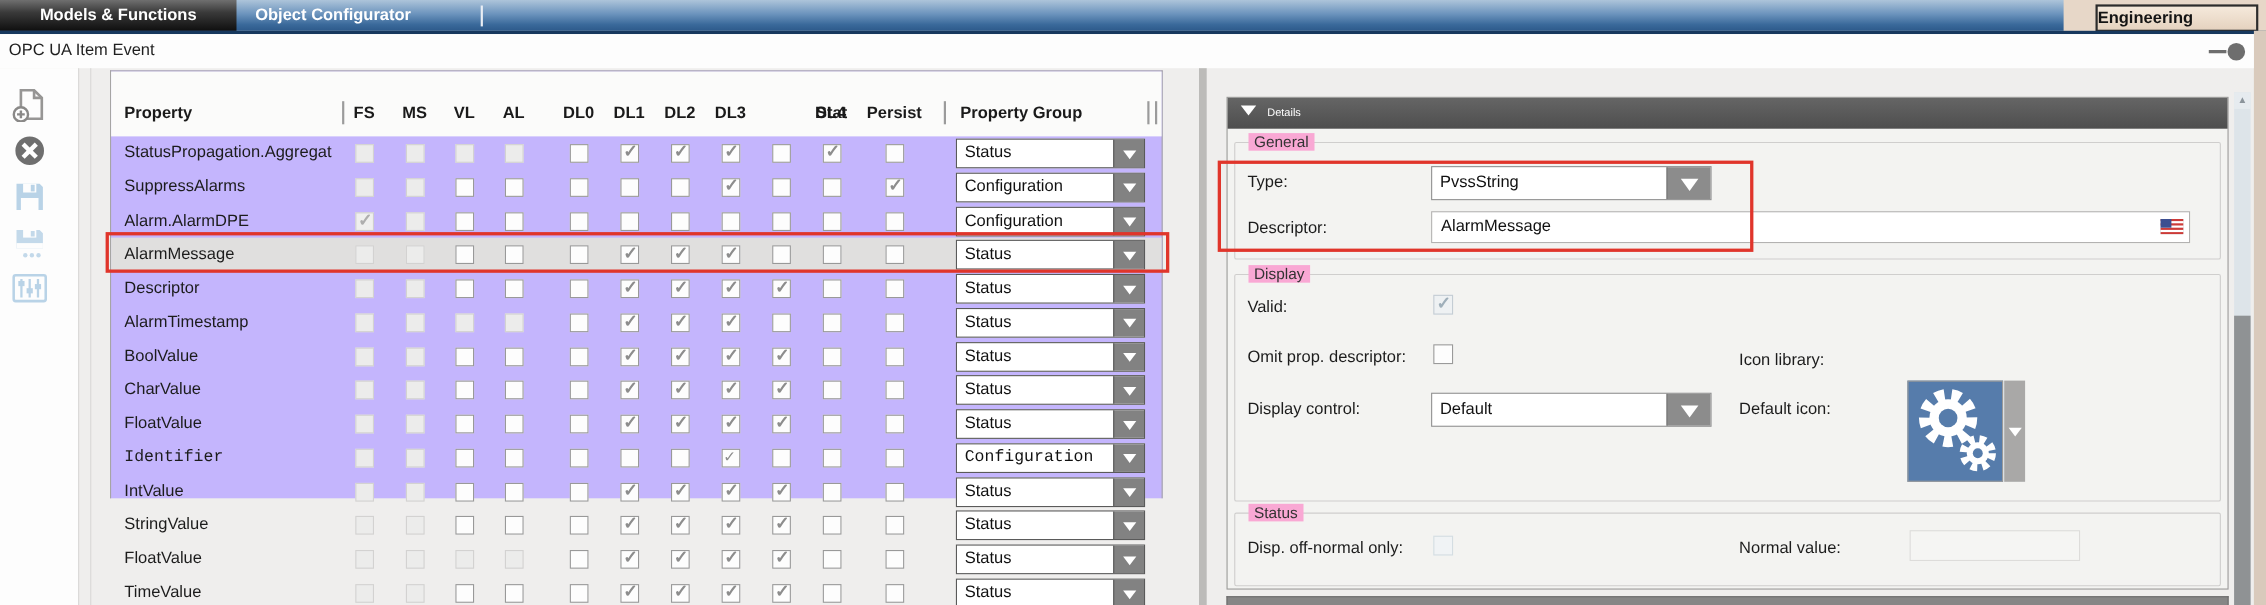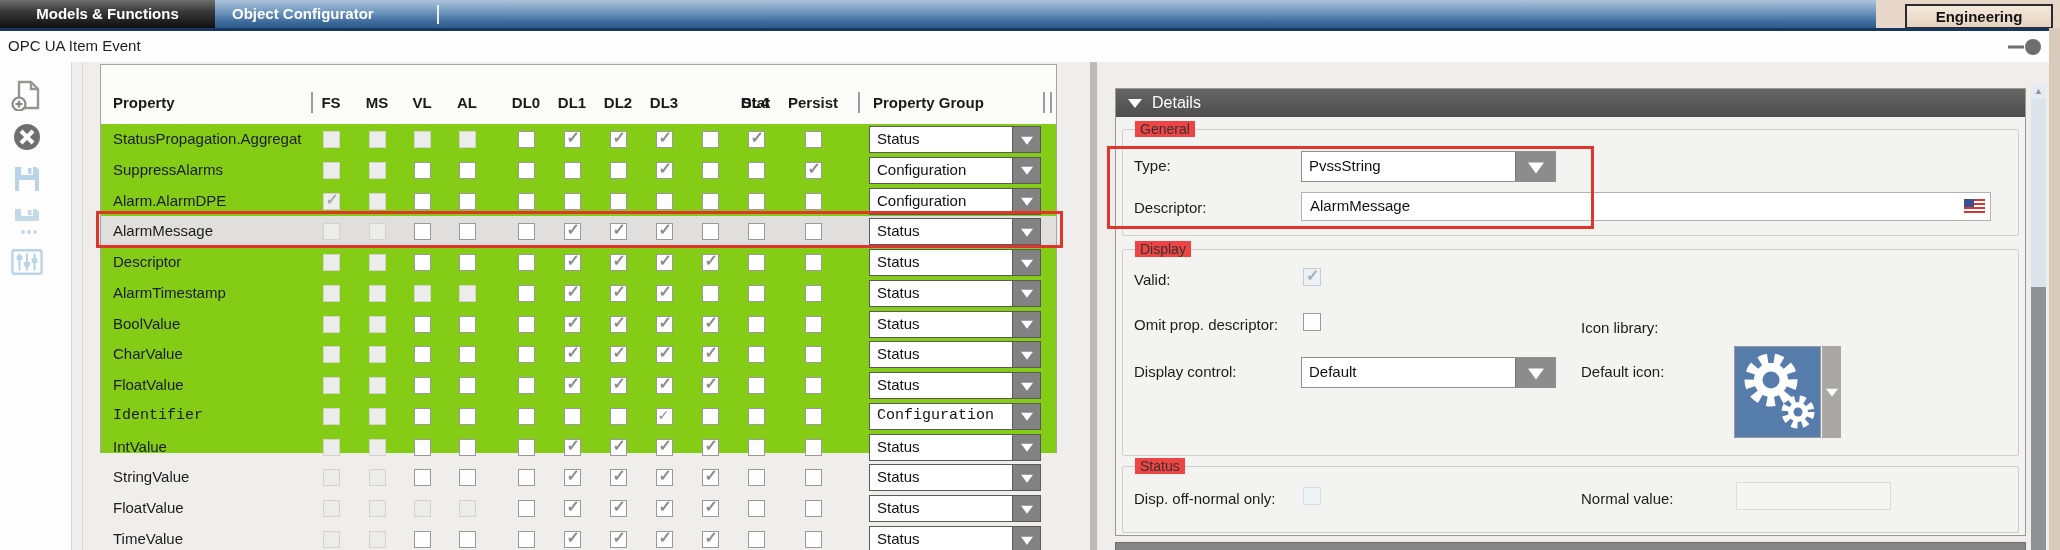--- a/index.html
+++ b/index.html
@@ -13,35 +13,35 @@
   #tabbar-bottom { left:0; top:28px; width:2060px; height:3px; background:#17385e; }
   #tab-models { left:0; top:0; width:215px; height:28px;
     background:linear-gradient(#6f6f6f, #3a3a3a 40%, #0f0f0f);
     color:#fff; font-weight:bold; font-size:15px; line-height:28px; text-align:center; }
   #tab-objconf { left:222px; top:0; height:28px; color:#fff; font-weight:bold;
     font-size:15px; line-height:28px; padding:0 10px; }
   #tab-sep { left:437px; top:5px; width:2px; height:19px; background:#e9eef4; }
   #topright-tan { left:1876px; top:0; width:184px; height:30px; background:#e7d7c8; }
   #btn-engineering { left:1905px; top:4px; width:148px; height:25px;
     background:linear-gradient(#f5e9db, #e5d2bf); border:2px solid #2c2c2c;
-    color:#141414; font-weight:bold; font-size:15px; text-align:center; line-height:21px; }
+    color:#141414; font-weight:bold; font-size:15px; line-height:21px; }
   #right-tan-strip { left:2049px; top:28px; width:11px; height:522px; background:#d9cabc; }
 
   
   #titlerow { left:0; top:31px; width:2049px; height:31px; background:#fdfdfd; }
   #page-title { left:8px; top:37px; font-size:15px; color:#1f1f1f; }
 
   
   #left-strip { left:0; top:62px; width:71px; height:488px; background:#fdfdfd; }
   .vline { width:1px; height:488px; top:62px; background:#d9d8d6; }
   .toolbtn { left:11px; width:32px; height:32px; cursor:pointer; }
 
   
   #table { left:100px; top:64px; width:957px; height:389px;
-    background:#84cc16; border:1px solid #a6a5a4; border-bottom:none; }
+    background:#c4b5fd; border:1px solid #a6a5a4; border-bottom:none; }
   #thead { position:absolute; left:0; top:0; width:100%; height:59px; background:#fbfbfa; }
   .hlabel { position:absolute; top:29px; font-size:15px; font-weight:bold; color:#1a1a1a; }
   .hsep { position:absolute; top:27px; width:2px; height:21px; background:#9b9b9b; }
   .trow { position:absolute; left:0; width:100%; height:31px; }
   .trow.selected { background:#e0dfde; }
   .pname { position:absolute; left:12px; top:6px; width:197px; height:20px;
     font-size:15px; color:#1c1c1c; white-space:nowrap; overflow:hidden; }
   .cb { position:absolute; top:7px; width:17px; height:17px;
     background:#fdfdfd; border:1px solid #999; }
   .cb.on::after, .cb.don::after { content:"\2713"; position:absolute; left:2px; top:-4px;
@@ -63,28 +63,28 @@
   #redbox-row { left:96px; top:211px; width:967px; height:37px; }
   #redbox-type { left:1107px; top:146px; width:487px; height:83px; }
 
   
   #splitter { left:1090px; top:62px; width:7px; height:488px; background:#bcbbb9; }
 
   
   #details { left:1115px; top:88px; width:911px; height:448px;
     background:#f3f3f1; border:1px solid #9a9998; }
   #details-header { position:absolute; left:0; top:0; width:100%; height:28px;
-    background:linear-gradient(#656565,#4e4e4e); color:#fff; font-size:16px; line-height:28px; }
+    background:linear-gradient(#656565,#4e4e4e); color:#fff; font-size:10px; line-height:28px; }
   #details-header .cicon { display:inline-block; margin:0 10px 0 12px;
     width:0; height:0; border-left:7px solid transparent; border-right:7px solid transparent;
     border-top:9px solid #fff; }
   .groupbox { position:absolute; left:6px; width:897px;
     border:1px solid #cfcecd; border-radius:2px; }
   .grouplabel { position:absolute; left:12px; top:-9px; padding:0 5px;
-    background:#ef4444; font-size:14px; color:#333;text-align:right; }
+    background:#f9a8d4; font-size:14px; color:#333;text-align:right; }
   .flabel { position:absolute; font-size:15px; color:#1c1c1c; }
   .dd { position:absolute; border:1px solid #8f8f8f; background:#fff; cursor:pointer; }
   .dd .ddval { top:5px; }
   .dd .ddbtn2 { position:absolute; right:0; top:0; bottom:0; width:40px; background:#8c8c8c;
     border-left:1px solid #777; }
   .dd .tri2 { position:absolute; left:50%; top:50%; transform:translate(-50%,-40%);
     width:0; height:0; border-left:8px solid transparent; border-right:8px solid transparent;
     border-top:11px solid #fff; }
   .tfield { position:absolute; border:1px solid #b3b2b1; background:#fff;
     font-size:15px; color:#111; line-height:26px; padding-left:8px; }

